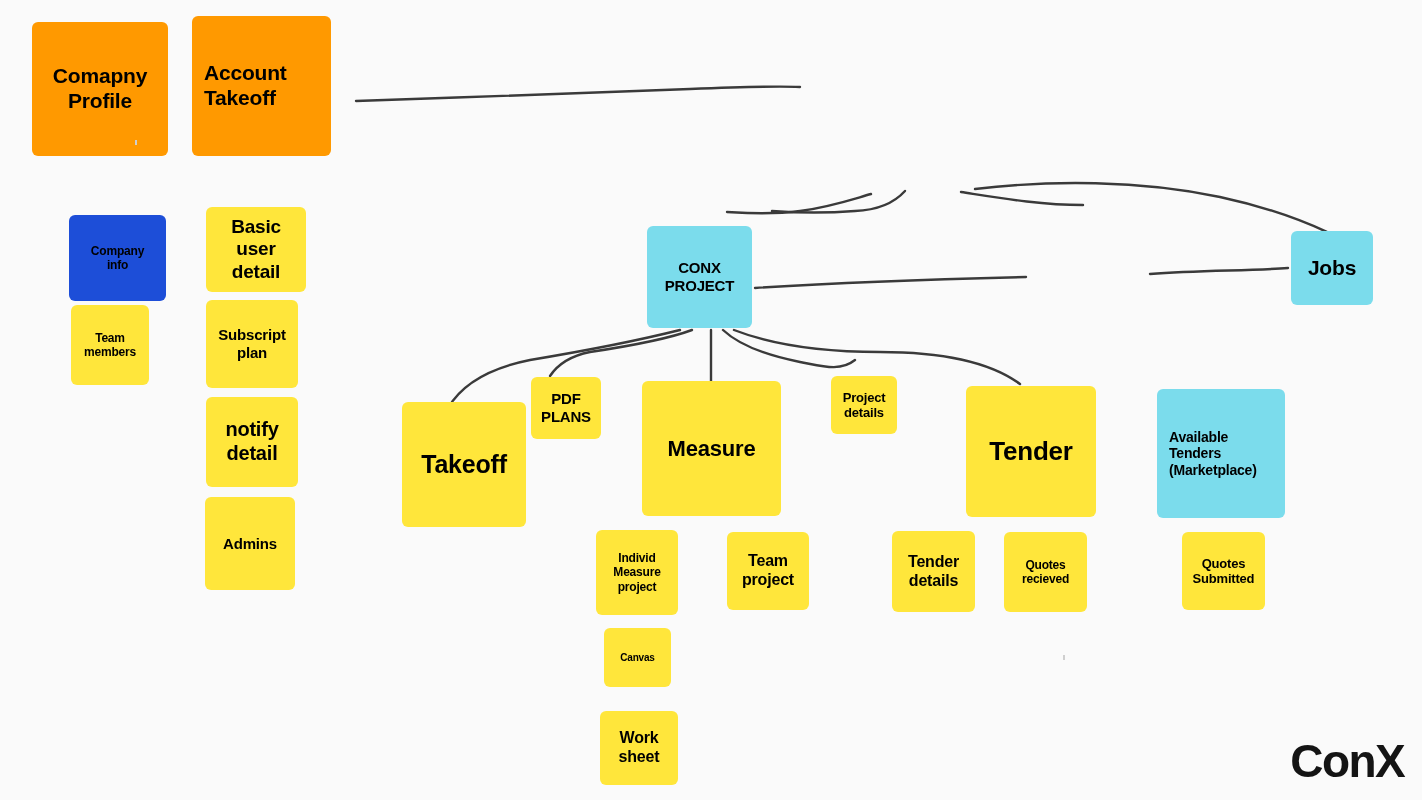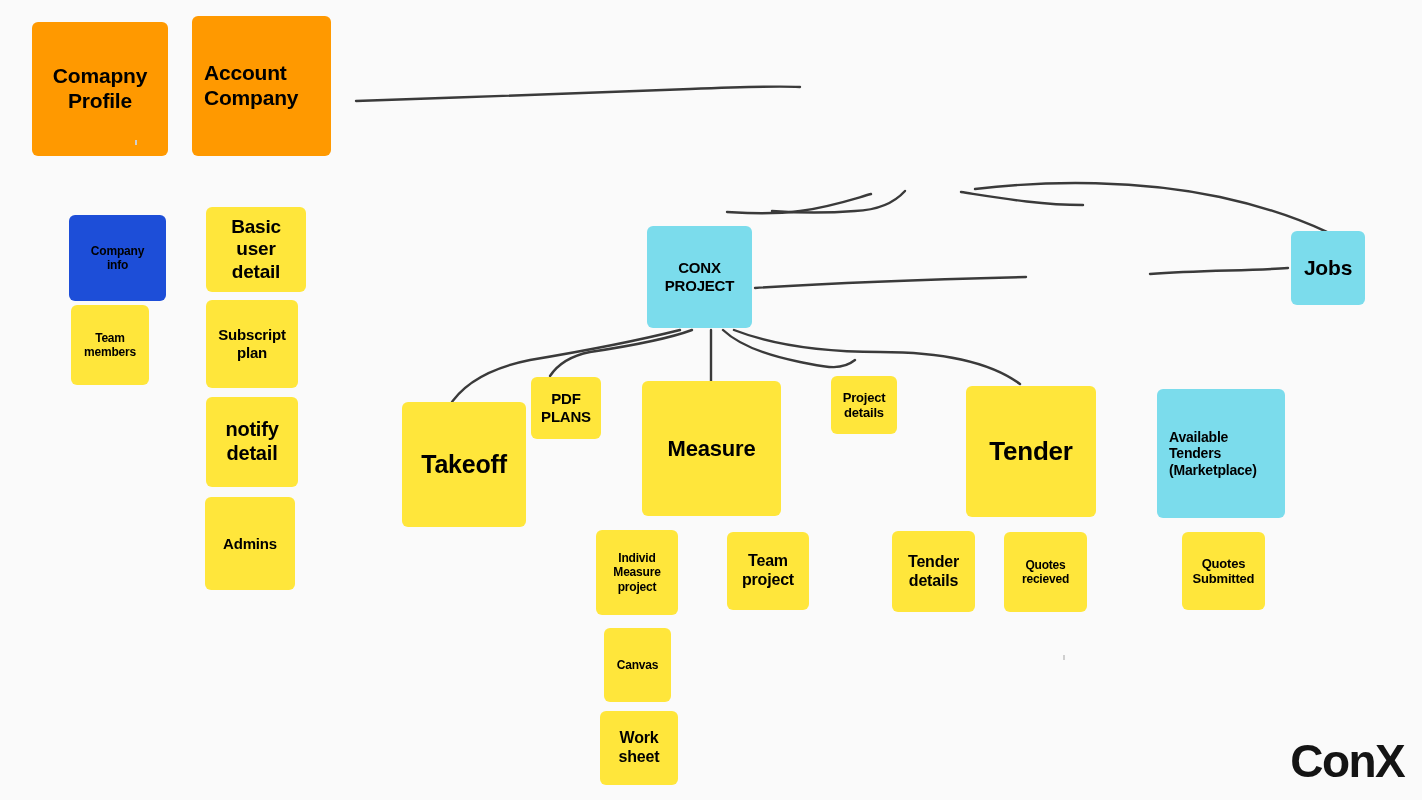--- a/index.html
+++ b/index.html
@@ -86,36 +86,36 @@
       <path d="M711,330 C711,348 711,365 711,381" fill="none" stroke="#3a3a3a" stroke-width="2.4" stroke-linecap="round"></path>
       <path d="M723,330 C740,346 770,356 800,362 C822,366 840,372 855,360" fill="none" stroke="#3a3a3a" stroke-width="2.4" stroke-linecap="round"></path>
       <path d="M734,330 C770,344 820,352 880,352 C940,352 990,362 1020,384" fill="none" stroke="#3a3a3a" stroke-width="2.4" stroke-linecap="round"></path>
     </svg>
 
   <div class="brand">ConX</div>
 
 <div class="node orange" style="left: 32px; top: 22px; width: 136px; height: 134px; font-size: 21px; background: rgb(255, 153, 0);">Comapny
 Profile</div>
     <div class="node orange align-left" style="left: 192px; top: 16px; width: 139px; height: 140px; font-size: 21px; background: rgb(255, 153, 0);">Account
-Company</div>
+Takeoff</div>
     <div class="node yellow" style="left: 69px; top: 215px; width: 97px; height: 86px; font-size: 12px; background: #1d4ed8;">Company
 info</div>
     <div class="node yellow" style="left: 71px; top: 305px; width: 78px; height: 80px; font-size: 12px; background: rgb(255, 230, 59);">Team
 members</div>
     <div class="node yellow" style="left: 206px; top: 207px; width: 100px; height: 85px; font-size: 19px; background: rgb(255, 230, 59);">Basic
 user
 detail</div>
     <div class="node yellow" style="left: 206px; top: 300px; width: 92px; height: 88px; font-size: 15px; background: rgb(255, 230, 59);">Subscript
 plan</div>
     <div class="node yellow" style="left: 206px; top: 397px; width: 92px; height: 90px; font-size: 20px; background: rgb(255, 230, 59);">notify
 detail</div>
     <div class="node yellow" style="left: 205px; top: 497px; width: 90px; height: 93px; font-size: 15px; background: rgb(255, 230, 59);">Admins</div>
     <div class="node cyan" style="left: 647px; top: 226px; width: 105px; height: 102px; font-size: 15px; background: rgb(123, 220, 236);">CONX
 PROJECT</div>
-    <div class="node cyan" style="left: 1291px; top: 231px; width: 74px; height: 74px; font-size: 21px; background: rgb(123, 220, 236);">Jobs</div>
+    <div class="node cyan" style="left: 1291px; top: 231px; width: 82px; height: 74px; font-size: 21px; background: rgb(123, 220, 236);">Jobs</div>
     <div class="node yellow" style="left: 378px; top: 402px; width: 124px; height: 125px; font-size: 25px; background: rgb(255, 230, 59); margin-left: 24px;">Takeoff</div>
     <div class="node yellow" style="left: 531px; top: 377px; width: 70px; height: 62px; font-size: 15px; background: rgb(255, 230, 59);">PDF
 PLANS</div>
     <div class="node yellow" style="left: 642px; top: 381px; width: 139px; height: 135px; font-size: 22px; background: rgb(255, 230, 59);">Measure</div>
     <div class="node yellow" style="left: 831px; top: 376px; width: 66px; height: 58px; font-size: 13px; background: rgb(255, 230, 59);">Project
 details</div>
     <div class="node yellow" style="left: 966px; top: 386px; width: 130px; height: 131px; font-size: 26px; background: rgb(255, 230, 59);">Tender</div>
     <div class="node cyan align-left" style="left: 1157px; top: 389px; width: 128px; height: 129px; font-size: 14px; background: rgb(123, 220, 236);">Available
 Tenders
 (Marketplace)</div>
@@ -123,18 +123,18 @@
 Measure
 project</div>
     <div class="node yellow" style="left: 727px; top: 532px; width: 82px; height: 78px; font-size: 16px; background: rgb(255, 230, 59);">Team
 project</div>
     <div class="node yellow" style="left: 892px; top: 531px; width: 83px; height: 81px; font-size: 16px; background: rgb(255, 230, 59);">Tender
 details</div>
     <div class="node yellow" style="left: 1004px; top: 532px; width: 83px; height: 80px; font-size: 12px; background: rgb(255, 230, 59);">Quotes
 recieved</div>
     <div class="node yellow" style="left: 1182px; top: 532px; width: 83px; height: 78px; font-size: 13px; background: rgb(255, 230, 59);">Quotes
 Submitted</div>
-    <div class="node yellow" style="left: 604px; top: 628px; width: 67px; height: 74px; font-size: 12px; background: rgb(255, 230, 59);">Canvas</div>
+    <div class="node yellow" style="left: 604px; top: 628px; width: 67px; height: 59px; font-size: 10px; background: rgb(255, 230, 59);">Canvas</div>
     <div class="node yellow" style="left: 600px; top: 711px; width: 78px; height: 74px; font-size: 16px; background: rgb(255, 230, 59);">Work
 sheet</div>
     <div class="speck" style="left: 1063px; top: 655px;"></div>
     <div class="speck" style="left: 135px; top: 140px;"></div>
   </div>
 
 </body></html>

